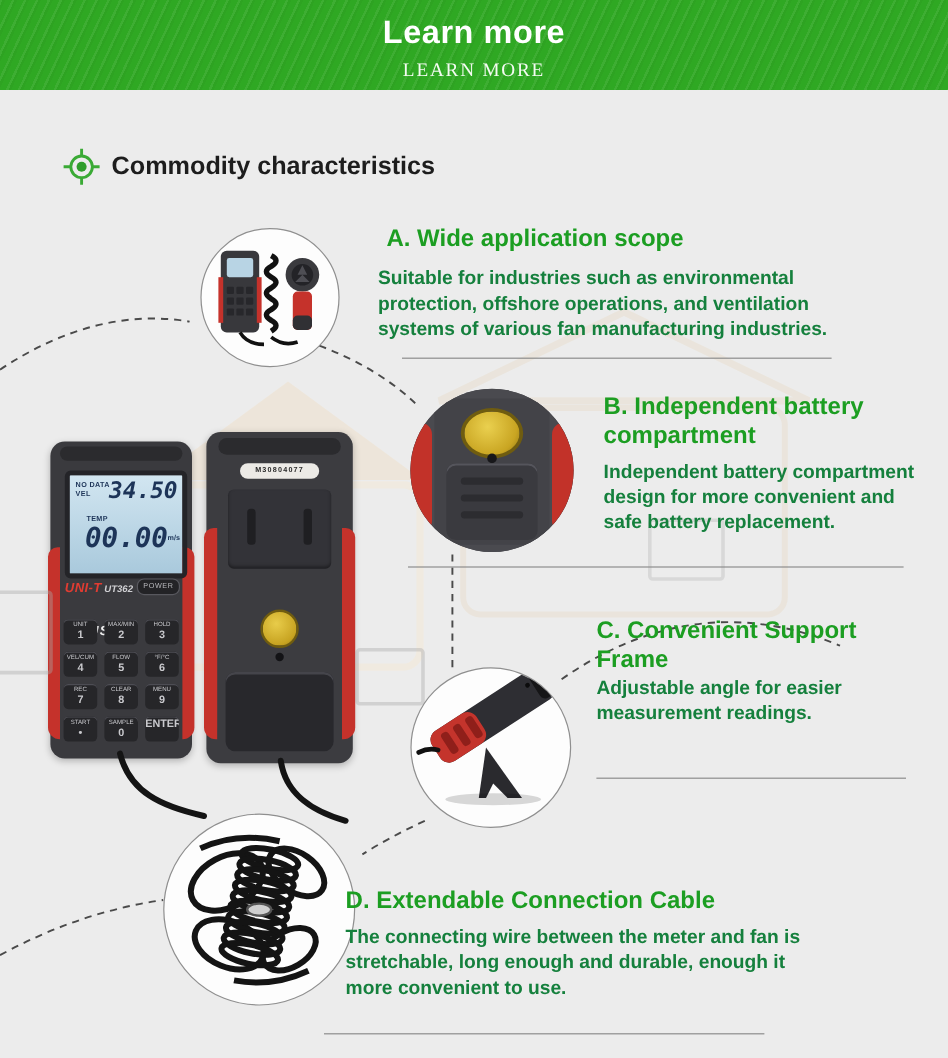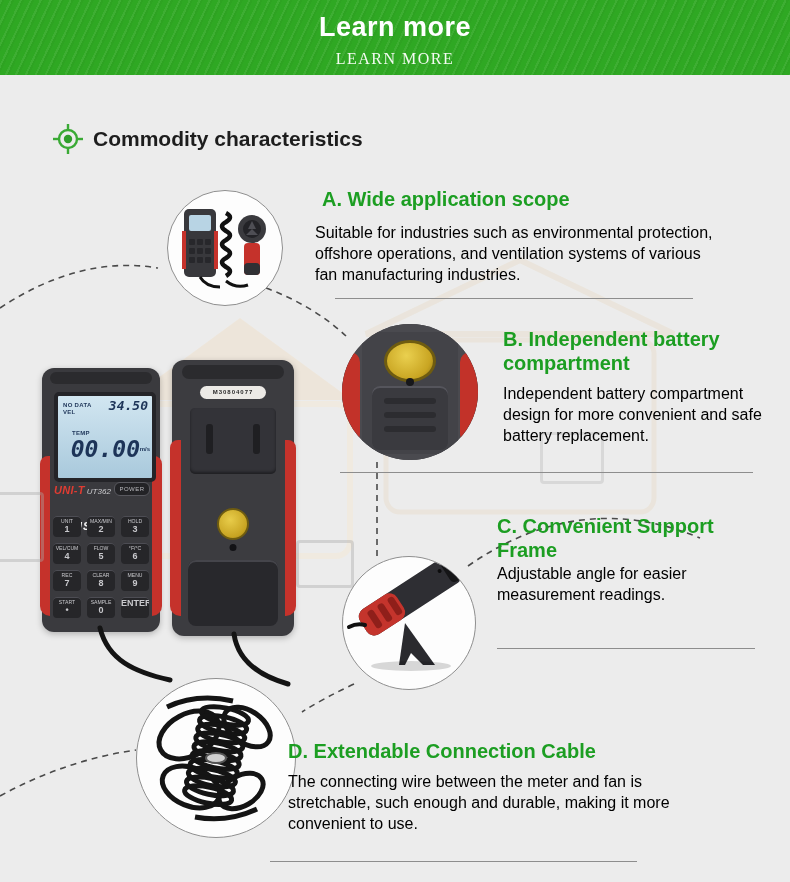--- a/index.html
+++ b/index.html
@@ -12,21 +12,21 @@
     text-align:center;z-index:8;}
   .banner-title{margin-top:12px;color:#fff;font-size:27px;font-weight:bold;letter-spacing:.5px;}
   .banner-subtitle{margin-top:7px;color:#f4fbf2;font-family:"Liberation Serif",serif;font-size:16px;letter-spacing:1.5px;}
 
   
   .commodity-header{position:absolute;left:93px;top:127px;font-size:21px;font-weight:bold;color:#1d1d1d;z-index:7;}
   .target-icon{position:absolute;left:52px;top:123px;width:32px;height:32px;z-index:7;}
 
   
   .feat-title{position:absolute;color:#1c9e22;font-size:20px;font-weight:bold;line-height:1.22;z-index:7;}
-  .feat-body{position:absolute;color:#000000;font-size:16px;font-weight:normal;line-height:1.3;z-index:7;}
+  .feat-body{position:absolute;color:#15803d;font-size:16px;font-weight:bold;line-height:1.3;z-index:7;}
   #feat-a-title{left:290px;top:187px;width:420px;margin-left:32px;}
   #feat-a-body{left:315px;top:223px;width:400px;}
   #feat-b-title{left:503px;top:327px;width:272px;}
   #feat-b-body{left:503px;top:384px;width:272px;}
   #feat-c-title{left:497px;top:514px;width:250px;}
   #feat-c-body{left:497px;top:564px;width:250px;}
   #feat-d-title{left:288px;top:739px;width:440px;}
   #feat-d-body{left:288px;top:772px;width:392px;}
   .divider{position:absolute;height:1px;background:#8d8d8d;z-index:6;}
   #div-a{left:335px;top:298px;width:358px;}
@@ -46,27 +46,27 @@
   #device-front{left:42px;top:368px;width:118px;height:264px;background:#3a3a3e;border-radius:12px;box-shadow:0 2px 6px rgba(0,0,0,.25);}
   #device-front .side{position:absolute;top:88px;width:10px;height:160px;background:#c5322b;}
   #device-front .side.l{left:-2px;border-radius:8px 0 0 10px;}
   #device-front .side.r{right:-2px;border-radius:0 8px 10px 0;}
   #device-front .head{position:absolute;left:8px;top:4px;right:8px;height:12px;background:#2b2b2e;border-radius:6px;}
   .lcd{position:absolute;left:12px;top:24px;width:94px;height:82px;background:linear-gradient(#d2e6f1,#a9c9dc);border:4px solid #242428;border-radius:5px;color:#1d3458;}
   .lcd .tiny{font-size:6px;font-weight:bold;letter-spacing:.3px;}
   .lcd .row1{position:absolute;left:5px;top:6px;}
   .lcd .row2{position:absolute;left:5px;top:13px;}
   .lcd .big{position:absolute;right:4px;font-family:"DejaVu Sans Mono",monospace;font-weight:bold;font-style:italic;}
-  .lcd .v1{top:2px;font-size:13px;}
+  .lcd .v1{top:2px;font-size:19px;}
   .lcd .temp{position:absolute;left:14px;top:34px;}
   .lcd .v2{top:40px;font-size:23px;right:12px;}
   .lcd .unit{position:absolute;right:2px;top:50px;font-size:6px;font-weight:bold;}
   .brandrow{position:absolute;left:12px;top:112px;width:100px;}
   .brand{color:#e03c32;font-size:11px;font-weight:bold;font-style:italic;letter-spacing:.3px;}
-  .model{color:#cfcfd2;font-size:8px;font-style:italic;margin-left:2px;}
+  .model{color:#cfcfd2;font-size:8px;font-style:italic;margin-left:2px;font-weight:bold;}
   .certs{position:absolute;left:12px;top:128px;color:#f2f2f2;font-size:11px;font-weight:bold;font-style:italic;letter-spacing:1px;margin-top:24px;}
   .power-btn{position:absolute;right:10px;top:114px;width:34px;height:12px;background:#232326;border:1px solid #58585e;border-radius:6px;color:#b9b9bd;font-size:6px;text-align:center;line-height:12px;letter-spacing:.5px;}
   .keypad{position:absolute;left:11px;right:11px;top:148px;display:grid;grid-template-columns:repeat(3,1fr);gap:6px;}
   .key{height:21px;background:#262629;border-radius:4px;box-shadow:inset 0 1px 0 #4d4d54;color:#c9c9cd;text-align:center;overflow:hidden;}
   .key .fn{font-size:6px;line-height:7px;margin-top:2px;transform:scale(.85);}
   .key .digit{font-size:9px;font-weight:bold;line-height:9px;}
   #device-back{left:172px;top:360px;width:122px;height:276px;background:#3c3c40;border-radius:12px;box-shadow:0 2px 6px rgba(0,0,0,.25);}
   #device-back .side{position:absolute;top:80px;width:11px;height:176px;background:#c5322b;}
   #device-back .side.l{left:-2px;border-radius:8px 0 0 10px;}
   #device-back .side.r{right:-2px;border-radius:0 8px 10px 0;}
@@ -137,21 +137,21 @@
 
   <div id="feat-b-title" class="feat-title">B. Independent battery compartment</div>
   <div id="feat-b-body" class="feat-body">Independent battery compartment design for more convenient and safe battery replacement.</div>
   <div id="div-b" class="divider"></div>
 
   <div id="feat-c-title" class="feat-title">C. Convenient Support Frame</div>
   <div id="feat-c-body" class="feat-body">Adjustable angle for easier measurement readings.</div>
   <div id="div-c" class="divider"></div>
 
   <div id="feat-d-title" class="feat-title">D. Extendable Connection Cable</div>
-  <div id="feat-d-body" class="feat-body">The connecting wire between the meter and fan is stretchable, such enough and durable, making it more convenient to use.</div>
+  <div id="feat-d-body" class="feat-body">The connecting wire between the meter and fan is stretchable, long enough and durable, enough it more convenient to use.</div>
   <div id="div-d" class="divider"></div>
 
   <div id="device-front" class="device">
     <div class="side l"></div>
     <div class="side r"></div>
     <div class="head"></div>
     <div class="lcd">
       <span class="tiny row1">NO DATA</span>
       <span class="tiny row2">VEL</span>
       <span class="big v1">34.50</span>

